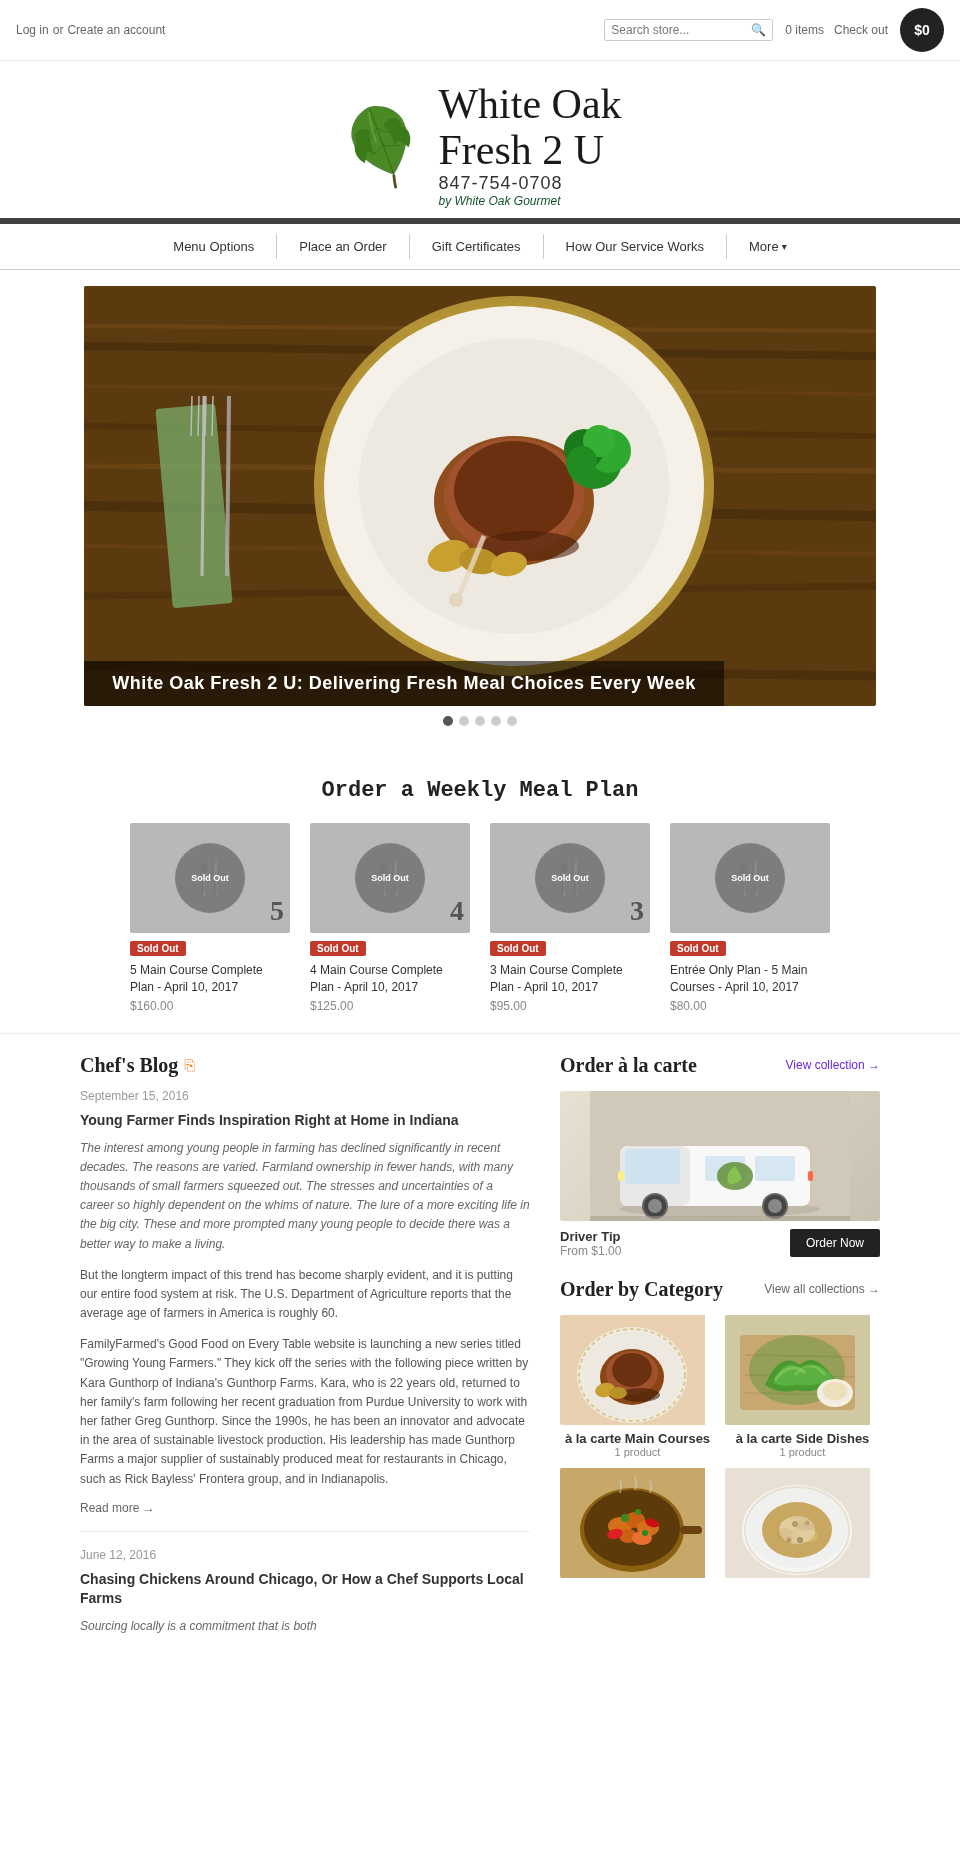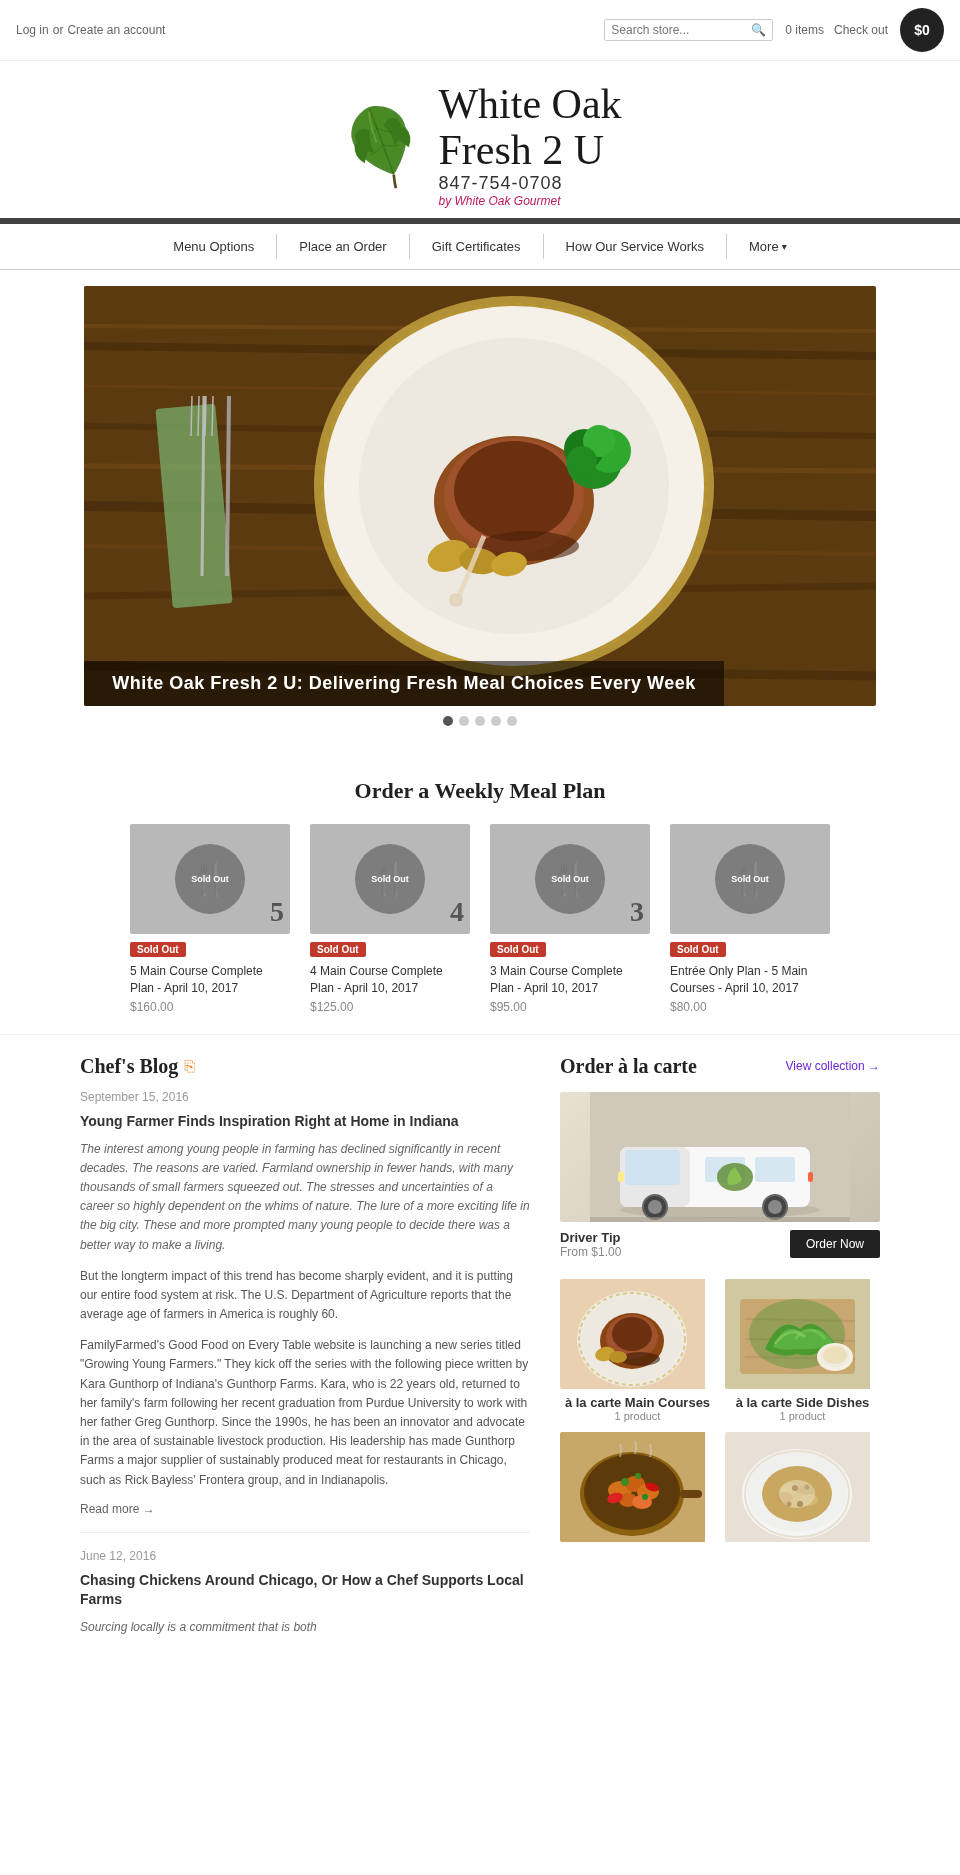--- a/index.html
+++ b/index.html
@@ -66,21 +66,21 @@
     }
     .logo-text { text-align: left; }
     .logo-title {
       font-family: Georgia, serif;
       font-size: 42px;
       color: #1a1a1a;
       line-height: 1.1;
       font-weight: normal;
     }
     .logo-phone { font-size: 18px; color: #333; letter-spacing: 1px; }
-    .logo-sub { font-size: 12px; color: #be185d; font-style: italic; }
+    .logo-sub { font-size: 12px; color: #14532d; font-style: italic; }
 
     
     .main-nav {
       display: flex;
       justify-content: center;
       align-items: center;
       border-top: 6px solid #404040;
       border-bottom: 1px solid #ccc;
       padding: 10px 0;
       gap: 0;
@@ -149,21 +149,21 @@
       background: #ccc;
     }
     .dot.active { background: #555; }
 
     
     .meal-plan-section {
       padding: 20px 80px;
       text-align: center;
     }
     .section-title {
-      font-family: Liberation Serif, serif;
+      font-family: Liberation Mono, monospace;
       font-size: 22px;
       margin-bottom: 20px;
       color: #222;
     }
     .meal-plan-grid {
       display: flex;
       gap: 20px;
       justify-content: center;
     }
     .meal-card {
@@ -698,20 +698,24 @@
       <div class="driver-tip-info">
         <div>
           <div class="driver-tip-label">Driver Tip</div>
           <div class="driver-tip-price">From $1.00</div>
         </div>
         <button class="order-now-btn">Order Now</button>
       </div>
     </div>
 
     <div class="category-section">
+      <div class="category-header">
+        <h2 class="category-title">Order by Category</h2>
+        <a href="#" class="view-all-link">View all collections →</a>
+      </div>
       <div class="category-grid">
 
         <div class="category-card">
           <div class="category-img">
             <svg width="145" height="110" viewBox="0 0 145 110" xmlns="http://www.w3.org/2000/svg">
               <rect width="145" height="110" fill="#e8d0b0"></rect>
 
               <ellipse cx="72" cy="60" rx="55" ry="48" fill="#f0ebe0"></ellipse>
               <ellipse cx="72" cy="60" rx="50" ry="43" fill="#ede8e0"></ellipse>
 

